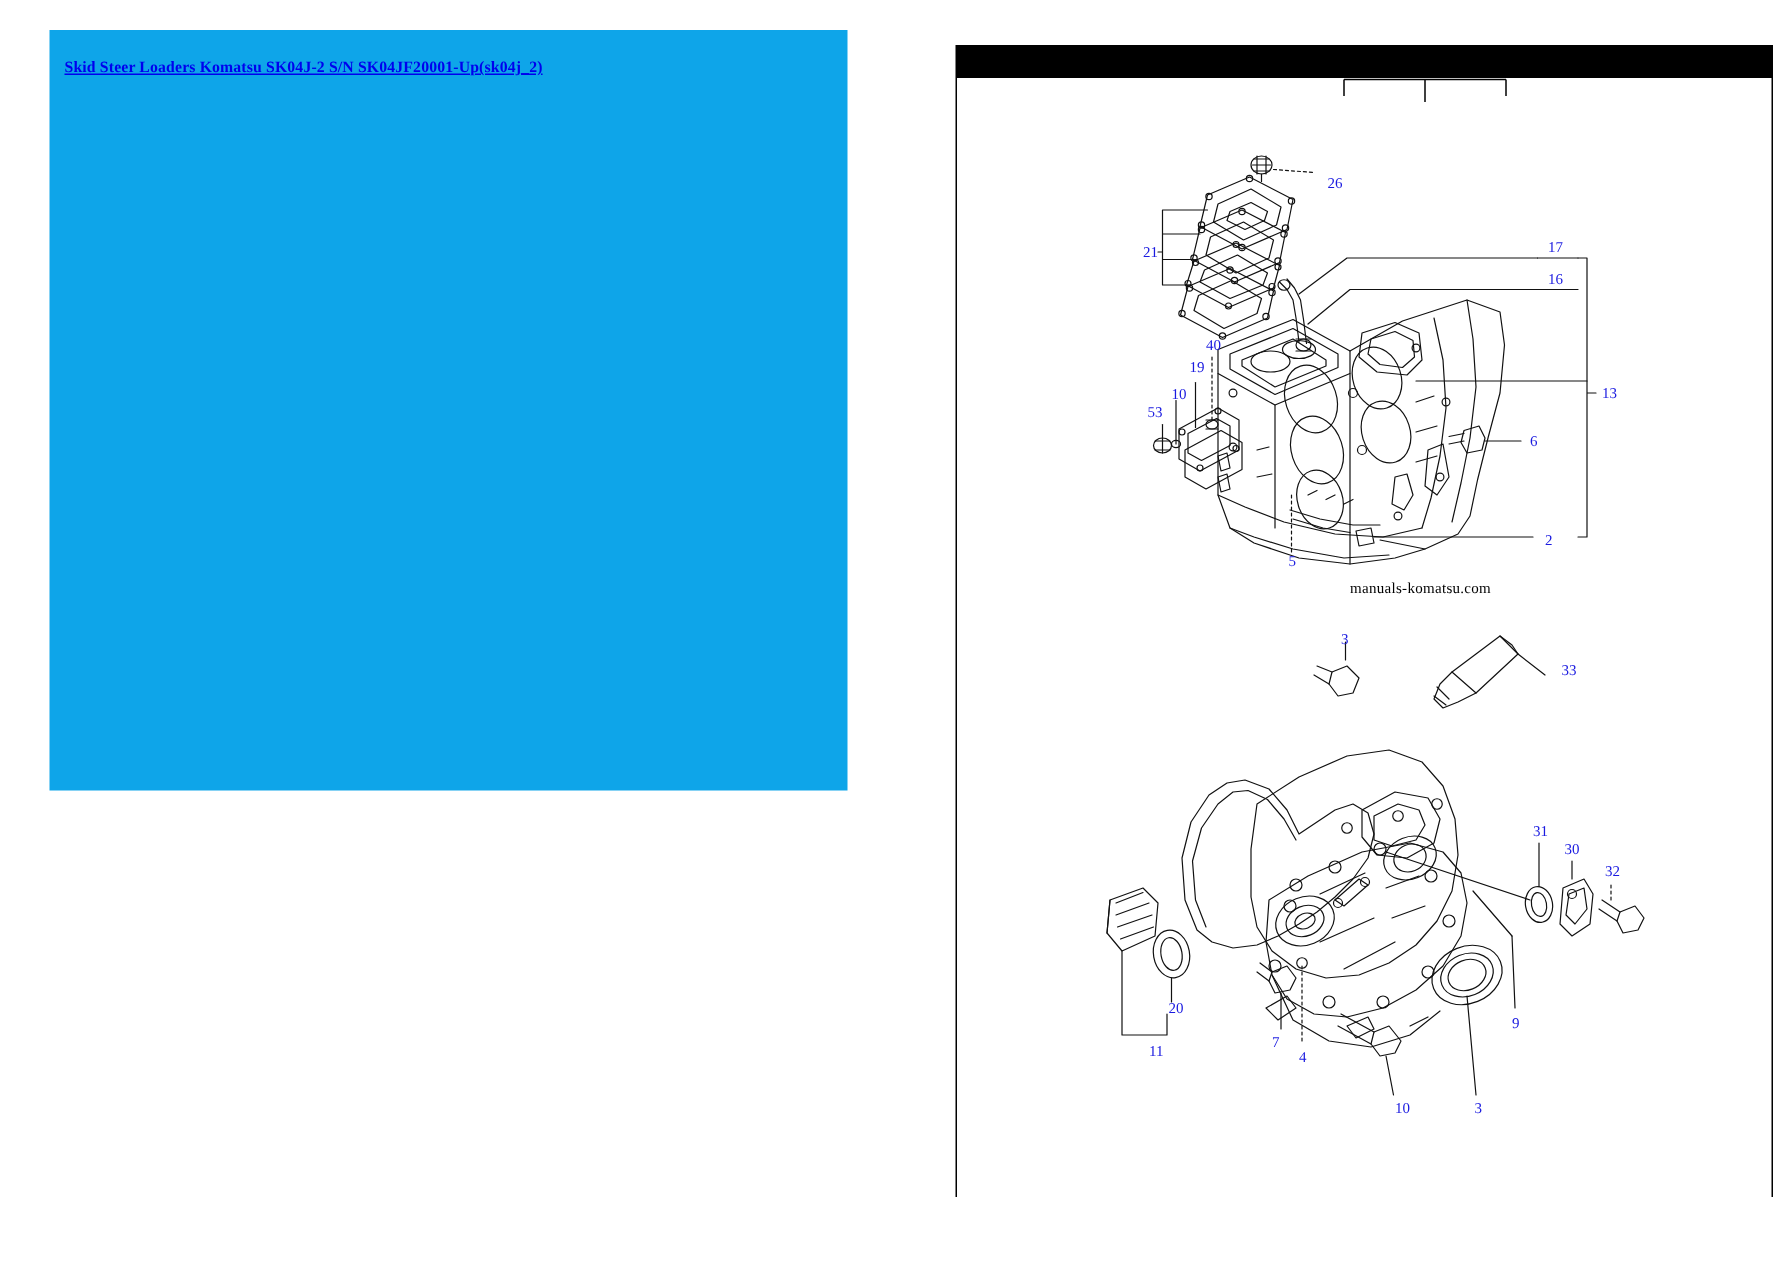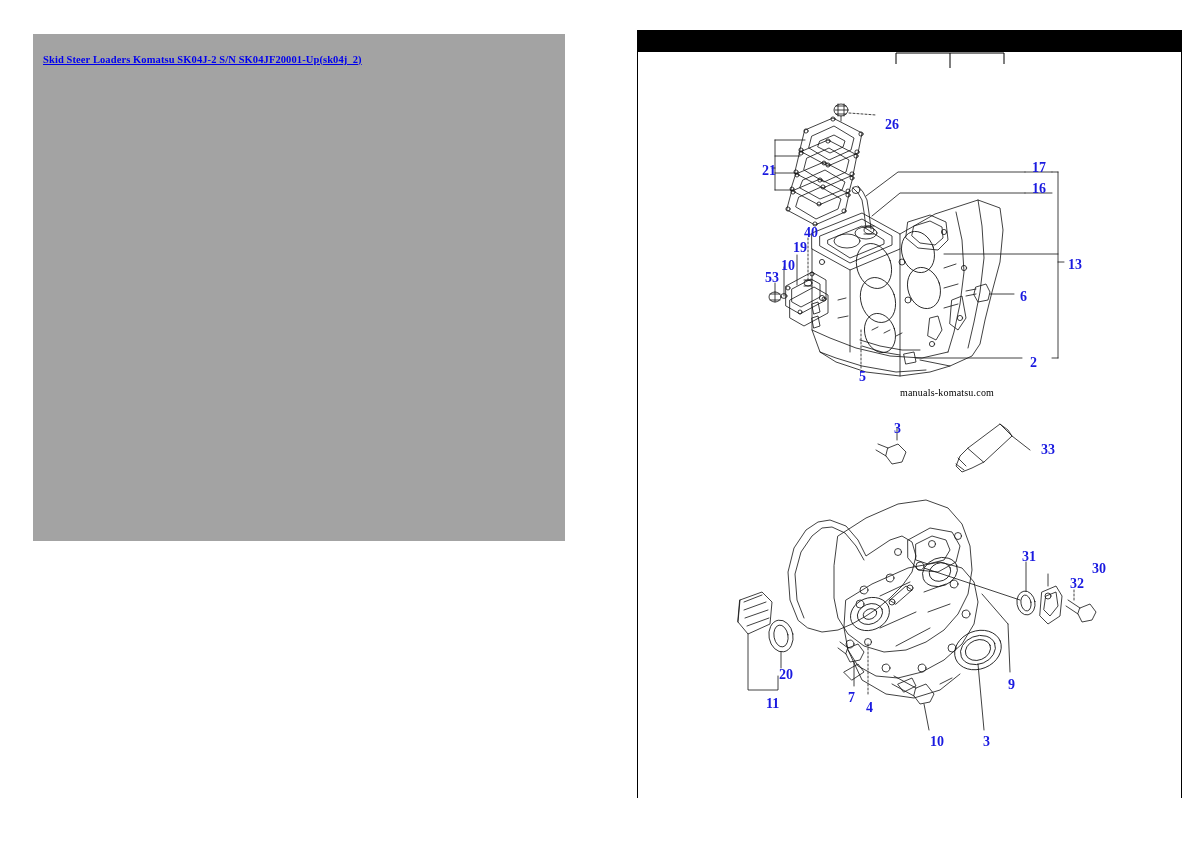--- a/index.html
+++ b/index.html
@@ -1,41 +1,41 @@
 <!DOCTYPE html>
 <html><head>
 <meta charset="utf-8">
 <style>
   html,body{margin:0;padding:0;background:#ffffff;}
   body{width:1190px;height:842px;position:relative;overflow:hidden;
        font-family:"Liberation Serif",serif;}
 
   
-  #left-panel{position:absolute;left:33px;top:34px;width:532px;height:507px;
-              background:#a3a3a3;}
+  #left-panel{position:absolute;left:33px;top:20px;width:532px;height:507px;
+              background:#0ea5e9;}
   #doc-title-link{position:absolute;left:10px;top:20px;
                   color:#0000EE;font-family:"Liberation Serif",serif;
                   font-size:10.5px;font-weight:bold;letter-spacing:.1px;
                   text-decoration:underline;white-space:nowrap;cursor:pointer;}
 
   
   #right-panel{position:absolute;left:627px;top:25px;width:560px;height:775px;}
   #page-header-bar{position:absolute;left:10px;top:5px;width:545px;height:22px;
                    background:#000000;}
   #panel-border-left{position:absolute;left:10px;top:27px;width:1px;height:746px;
                      background:#000000;}
   #panel-border-right{position:absolute;left:554px;top:27px;width:1px;height:746px;
                       background:#000000;}
   #header-bracket{position:absolute;left:268px;top:27px;width:110px;height:16px;}
 
   .diagram-svg{position:absolute;left:0;top:0;}
 
   
   .callout{position:absolute;color:#1a1aE0;font-family:"Liberation Serif",serif;
-           font-size:14px;font-weight:bold;line-height:1;white-space:nowrap;}
+           font-size:10px;font-weight:normal;line-height:1;white-space:nowrap;}
   .watermark{position:absolute;color:#000000;font-family:Liberation Serif, serif;
              font-size:10px;letter-spacing:.2px;white-space:nowrap;}
 </style>
 </head>
 <body>
 
 <div id="left-panel">
   <a id="doc-title-link" href="#">Skid Steer Loaders Komatsu SK04J-2 S/N SK04JF20001-Up(sk04j_2)</a>
 </div>
 
@@ -364,21 +364,21 @@
 <span class="callout" style="left:793px;top:241px">19</span>
 <span class="callout" style="left:781px;top:259px">10</span>
 <span class="callout" style="left:765px;top:271px">53</span>
 <span class="callout" style="left:859px;top:370px">5</span>
 
 <span class="watermark" style="left:900px;top:387px">manuals-komatsu.com</span>
 
 <span class="callout" style="left:894px;top:422px">3</span>
 <span class="callout" style="left:1041px;top:443px">33</span>
 <span class="callout" style="left:1022px;top:550px">31</span>
-<span class="callout" style="left:1092px;top:562px">30</span>
+<span class="callout" style="left:1043px;top:562px">30</span>
 <span class="callout" style="left:1070px;top:577px">32</span>
 <span class="callout" style="left:779px;top:668px">20</span>
 <span class="callout" style="left:766px;top:697px">11</span>
 <span class="callout" style="left:848px;top:691px">7</span>
 <span class="callout" style="left:866px;top:701px">4</span>
 <span class="callout" style="left:930px;top:735px">10</span>
 <span class="callout" style="left:983px;top:735px">3</span>
 <span class="callout" style="left:1008px;top:678px">9</span>
 
 </body></html>

